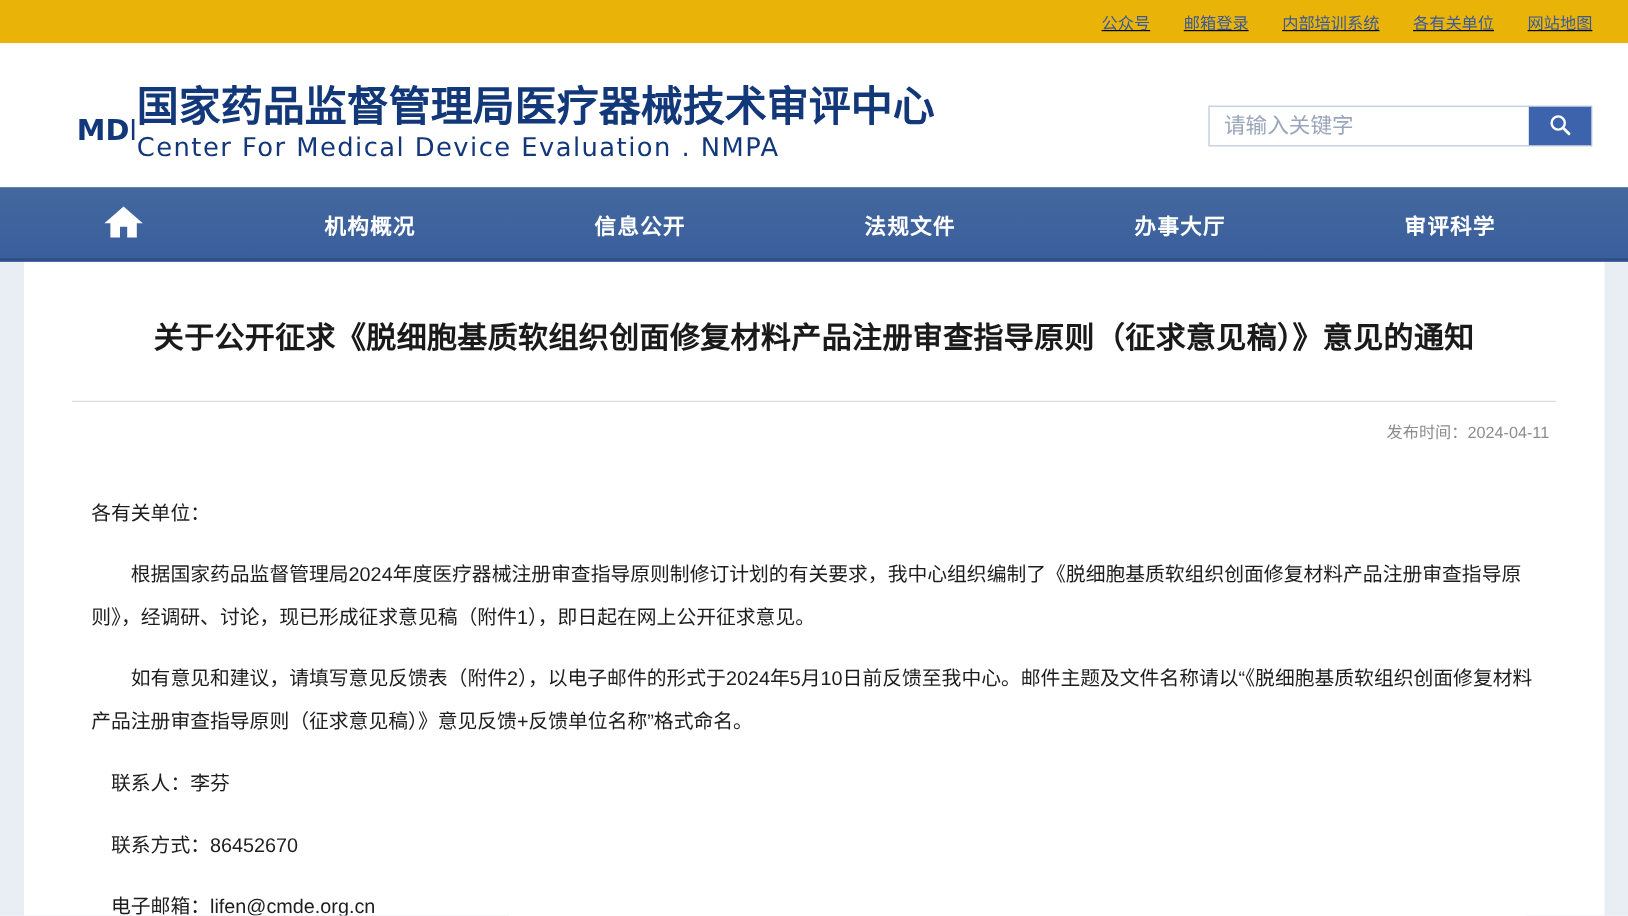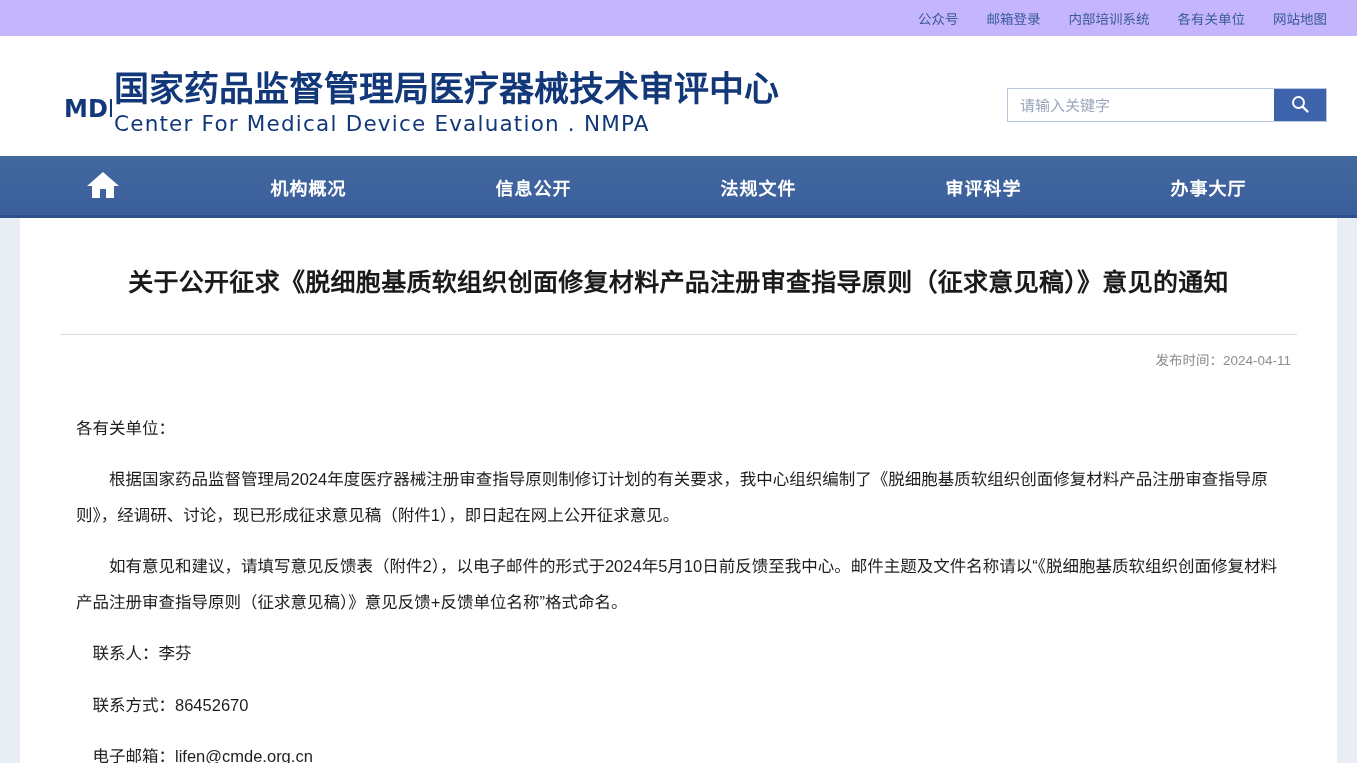--- a/index.html
+++ b/index.html
@@ -7,26 +7,27 @@
     margin: 0; padding: 0;
     width: 1357px; height: 763px;
     background: #e9eef5;
     font-family: "Liberation Sans", "DejaVu Sans", sans-serif;
     overflow: hidden;
   }
 
   
   .topbar {
     height: 36px;
-    background: #c4b5fd;
+    background: #eab308;
     display: flex;
     align-items: center;
     justify-content: flex-end;
     padding-right: 30px;
     gap: 28px;
+    text-decoration: underline;
   }
   .topbar a {
     font-size: 13.5px;
     color: #3b5a9b;
     text-decoration: none;
     white-space: nowrap;
   }
 
   
   .header {
@@ -73,21 +74,21 @@
     width: 320px; height: 34px;
     display: flex;
     border: 1px solid #b9c6dd;
     background: #fff;
   }
   .search-box input {
     flex: 1;
     border: none;
     outline: none;
     padding: 0 12px;
-    font-size: 15px;
+    font-size: 18px;
     color: #404040;
     background: transparent;
     font-family: "Liberation Sans", sans-serif;
   }
   .search-box input::placeholder { color: #9aa6bb; }
   .search-btn {
     width: 52px;
     background: #3c63ab;
     border: none;
     cursor: pointer;
@@ -224,22 +225,22 @@
     <a href="#" class="nav-item home">
       <span class="home-icon">
         <svg width="34" height="30" viewBox="0 0 34 30" xmlns="http://www.w3.org/2000/svg">
           <path d="M17 2 L33 16 L28 16 L28 28 L20 28 L20 19 L14 19 L14 28 L6 28 L6 16 L1 16 Z" fill="#ffffff"></path>
         </svg>
       </span>
     </a>
     <a href="#" class="nav-item">机构概况</a>
     <a href="#" class="nav-item">信息公开</a>
     <a href="#" class="nav-item">法规文件</a>
+    <a href="#" class="nav-item">办事大厅</a>
     <a href="#" class="nav-item">审评科学</a>
-    <a href="#" class="nav-item">办事大厅</a>
   </div>
 </div>
 
 <div class="page">
   <div class="article">
 
     <div class="article-title">关于公开征求《脱细胞基质软组织创面修复材料产品注册审查指导原则（征求意见稿）》意见的通知</div>
 
     <hr class="title-rule">
 

